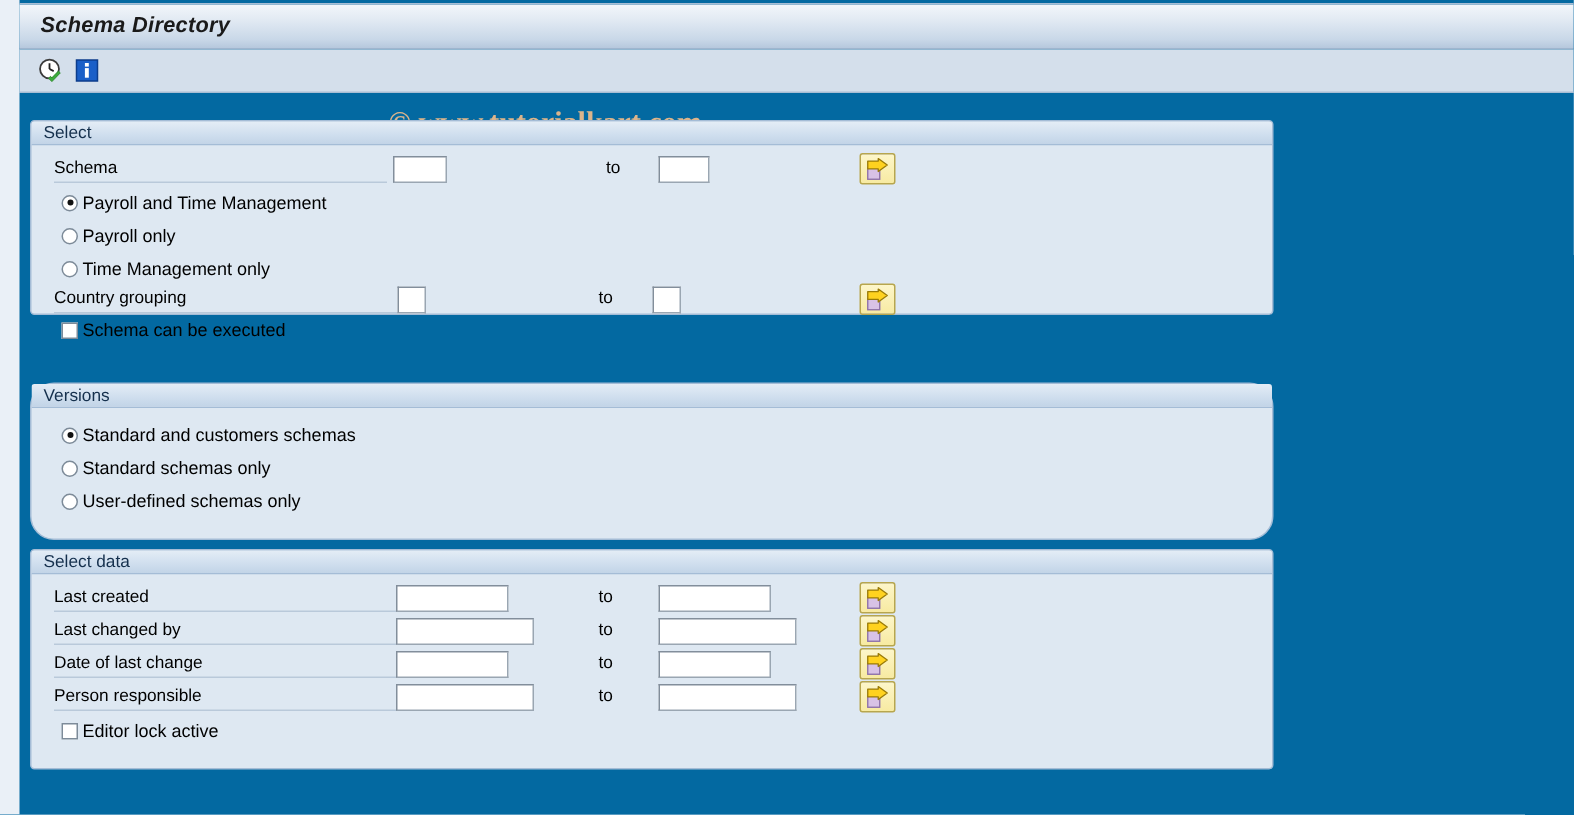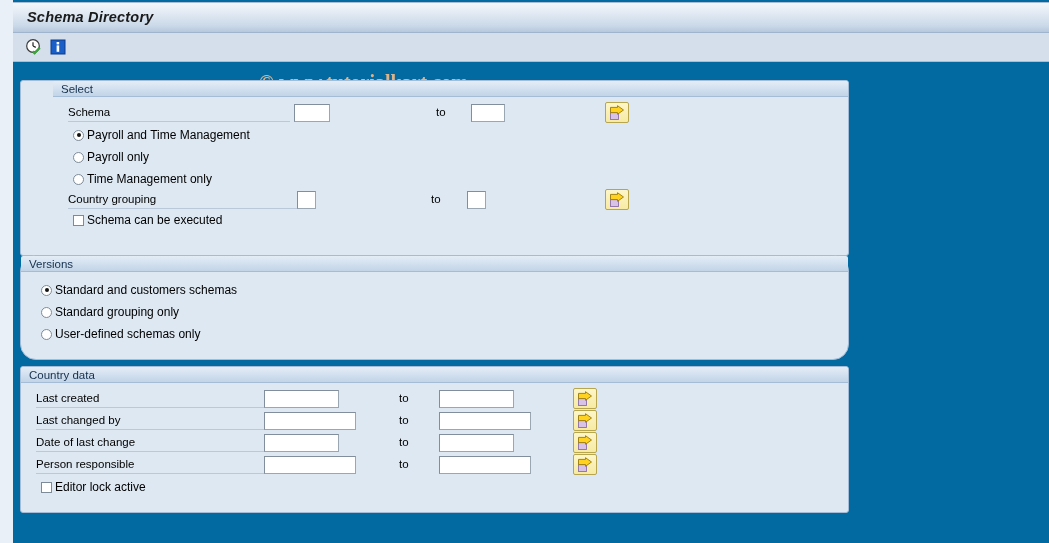--- a/index.html
+++ b/index.html
@@ -103,21 +103,21 @@
     border-bottom: 1px solid #a4bcd6;
     border-radius: 2px 2px 0 0;
     box-sizing: border-box;
   }
   .group-body {
     position: relative;
     background: #dde7f1;
     border-radius: 0 0 2px 2px;
   }
 
-  #group-select   { top: 80px;  height: 176px; padding-left: 32px; }
+  #group-select   { top: 80px;  height: 130px; }
   #group-versions { top: 255px; height: 105px; border-radius: 16px; }
   #group-control  { top: 366px; height: 147px; }
 
   
   .row {
     position: absolute;
     left: 0;
     height: 22px;
   }
   .flabel {
@@ -295,31 +295,31 @@
 
   <div class="group" id="group-versions">
     <div class="group-header">Versions</div>
     <div class="group-body">
       <div class="optrow" style="top:9px;">
         <span class="radio on"></span>
         <span class="optlabel">Standard and customers schemas</span>
       </div>
       <div class="optrow" style="top:31px;">
         <span class="radio"></span>
-        <span class="optlabel">Standard grouping only</span>
+        <span class="optlabel">Standard schemas only</span>
       </div>
       <div class="optrow" style="top:53px;">
         <span class="radio"></span>
         <span class="optlabel">User-defined schemas only</span>
       </div>
     </div>
   </div>
 
   <div class="group" id="group-control">
-    <div class="group-header">Country data</div>
+    <div class="group-header">Select data</div>
     <div class="group-body">
 
       <div class="row" style="top:6px; width:829px;">
         <div class="flabel">Last created</div>
         <div class="label-underline" style="top:18px; width:228px;"></div>
         <input class="inp" type="text" style="left: 243px; top: 1px; width: 75px;" value="">
         <div class="fto" style="left:378px;">to</div>
         <input class="inp" type="text" style="left: 418px; top: 1px; width: 75px;" value="">
         <button class="msel" style="left:552px; top:-1px;" title="Multiple selection">
           <svg width="18" height="17" viewBox="0 0 18 17">

